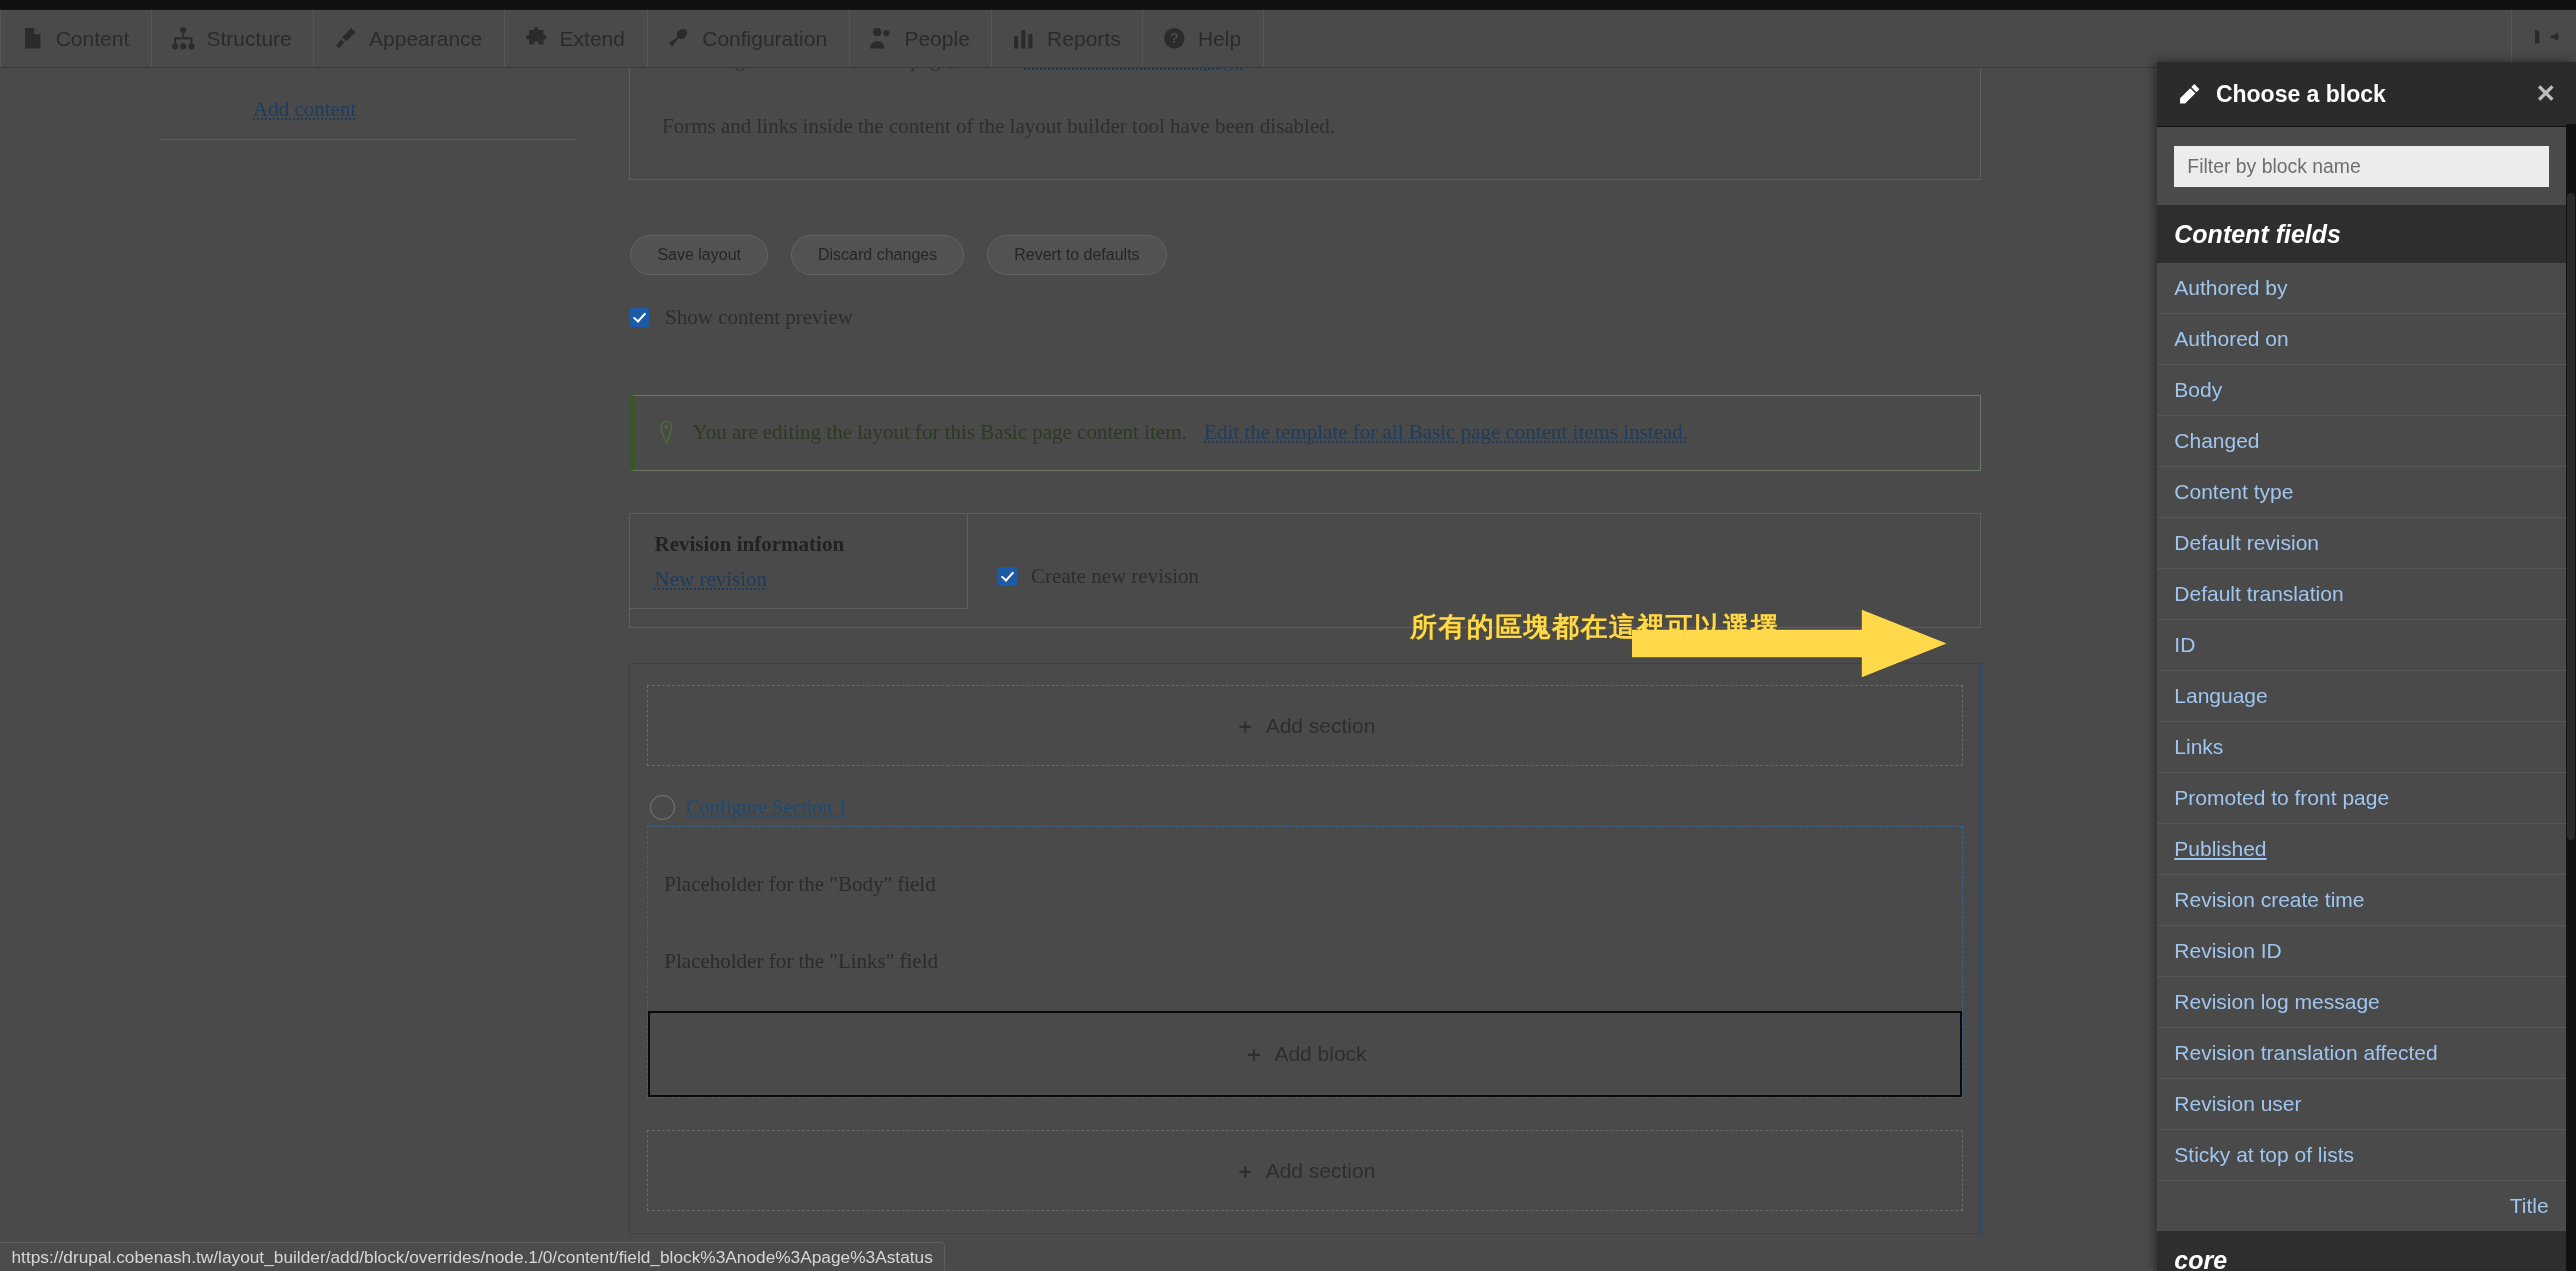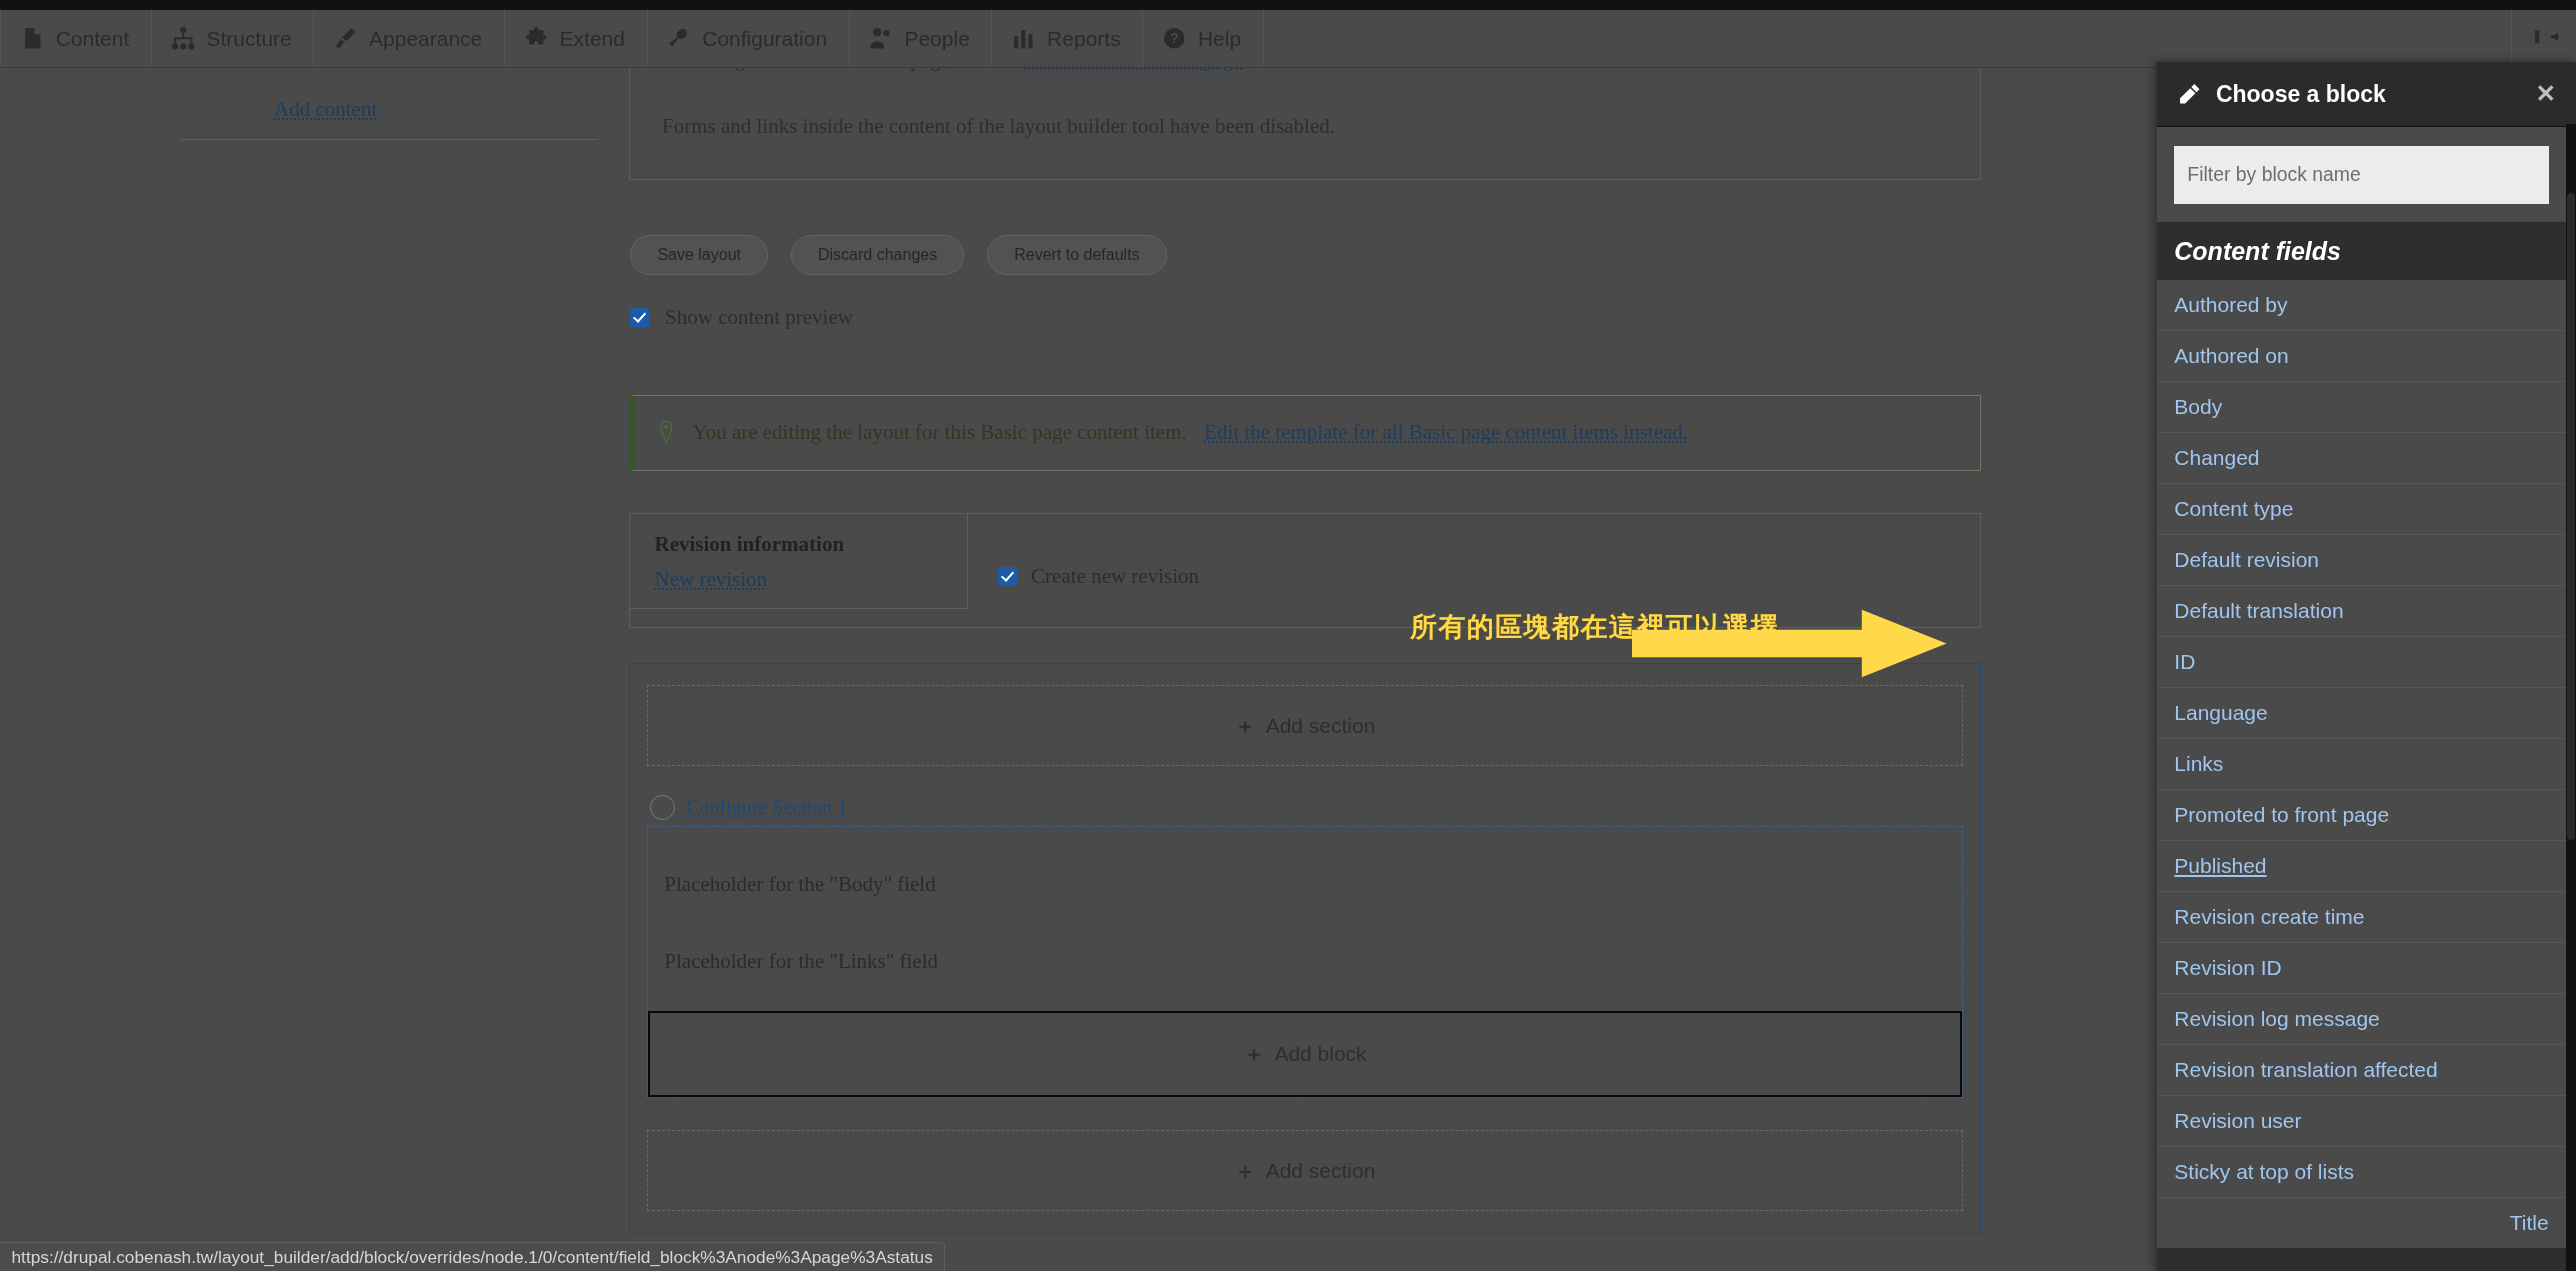--- a/index.html
+++ b/index.html
@@ -41,21 +41,21 @@
 
   
   .page {
     position: absolute; left: 0; top: 68px; width: 2576px; height: 1204px;
     background: #4a4a4a;
     overflow: hidden;
   }
 
   
   .left-rail {
-    position: absolute; left: 181px; top: 0px; width: 417px; height: 72px;
+    position: absolute; left: 160px; top: 0px; width: 417px; height: 72px;
     border-bottom: 0.7px solid #5e5e5e;
   }
   .addcontent-wrap { position:absolute; left:93px; top: 29px; }
   .link {
     color: #1d3d5e; text-decoration: underline; text-decoration-style: dotted;
     font-size: 21px; cursor: pointer;
   }
 
   
   .main {
@@ -188,21 +188,21 @@
   .oc-close {
     color: #bdbdbd; font-size: 24.5px; font-weight: 700; cursor: pointer;
     font-family: "Liberation Sans", sans-serif; line-height: 1;
   }
   .oc-body {
     position: absolute; left: 0; top: 65px; right: 10px; bottom: 0;
     background: #4a4a4a; overflow: hidden;
   }
   .oc-filterwrap { padding: 18.7px 17.3px 18.7px 17.3px; }
   .oc-filter {
-    width: 100%; height: 58px; background: #ececec; border: 0; outline: 0;
+    width: 100%; height: 41px; background: #ececec; border: 0; outline: 0;
     padding: 0 13px; font-size: 19.4px; color: #333;
     font-family: "Liberation Sans", sans-serif;
   }
   .oc-filter::placeholder { color: #6e6e6e; }
   .oc-group {
     background: #2e2e2e; color: #fff; font-weight: 700;
     font-family: "Liberation Sans", sans-serif;
     font-size: 25px; padding: 14.4px 17.3px; font-style: italic;
   }
   .oc-link {

